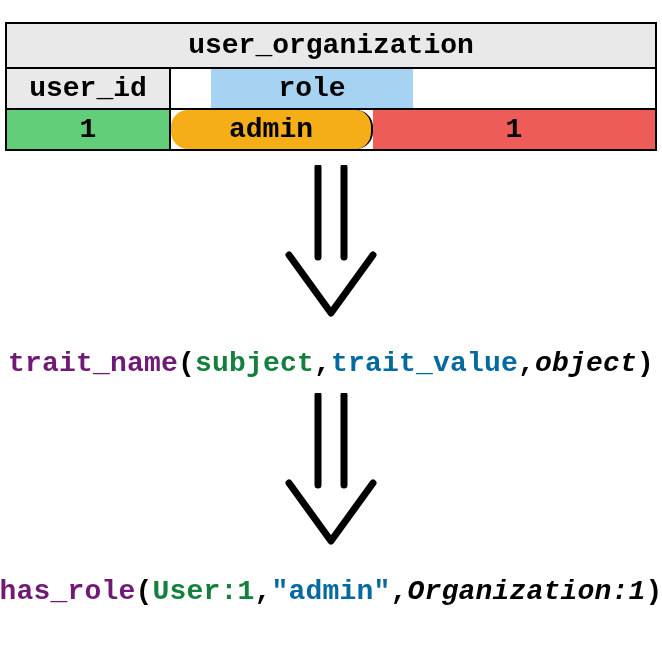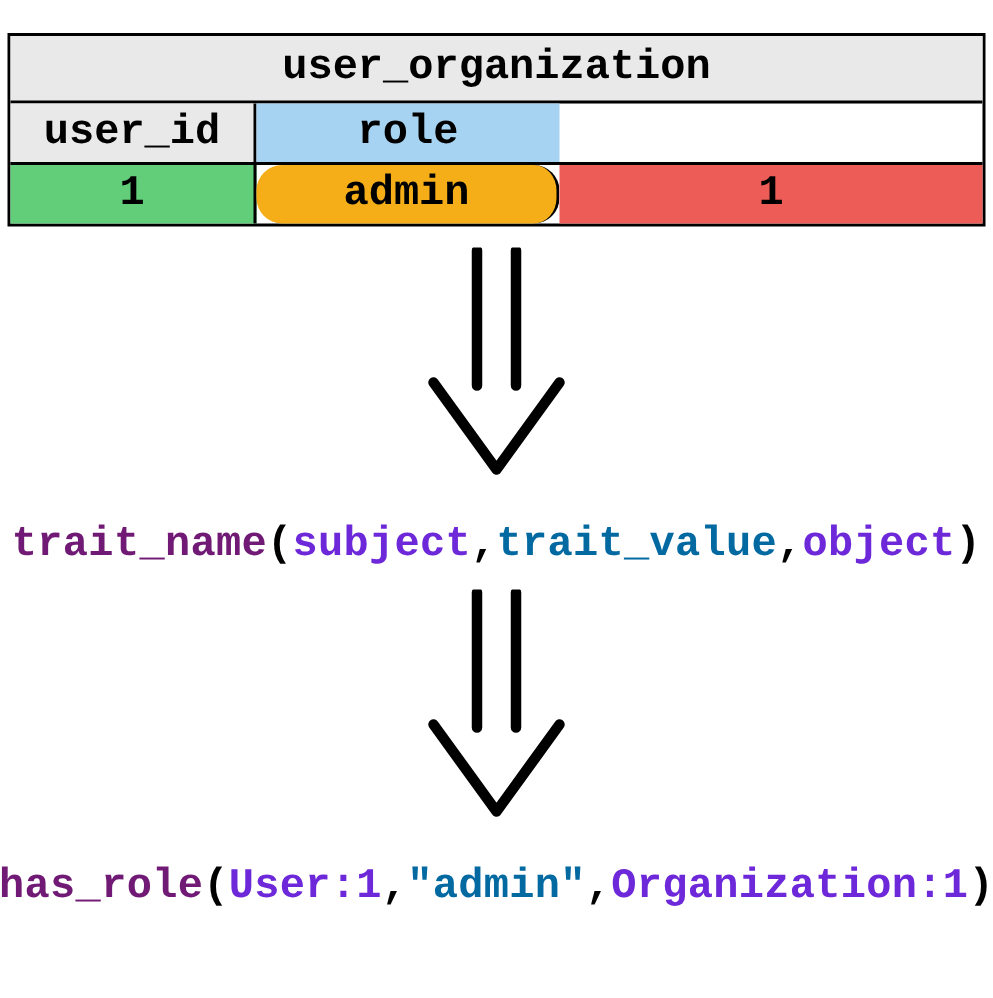--- a/index.html
+++ b/index.html
@@ -37,40 +37,40 @@
   border-right: 2.5px solid #000;
 }
 .table-cell:last-child { border-right: none; }
 .hdr-row .table-cell { background: #e9e9e9; }
 .hdr-row { border-bottom: 2.5px solid #000; }
 
 .col-user { flex: 0 0 164px; }
 .col-role { flex: 0 0 202px; }
 .col-org  { flex: 1; }
 
-.hdr-role { background: #a7d3f2 !important; }
+.hdr-role { background: #a7d3f2 !important; margin-left: 40px; }
 .val-user { background: #62ce79; }
 .val-role { background: #f5ae17; border-radius: 17px; }
 .val-org  { background: #ed5c57; }
 
 .arrow-wrap {
   margin: 14px 0 10px 0;
 }
 
 .code-line {
   font-size: 28px;
   font-weight: 600;
   text-align: center;
   white-space: nowrap;
   letter-spacing: 0.2px;
 }
 .c-blue   { color: #701a75; }
-.c-green  { color: #6d28d9; }
+.c-green  { color: #15803d; }
 .c-orange { color: #0369a1; }
-.c-red    { color: #6d28d9; }
+.c-red    { color: #000000; font-style: italic; }
 .c-black  { color: #000; }
 
 .line1 { margin-top: 8px; }
 .line2 { margin-top: 8px; }
 </style>
 </head>
 <body>
 
 <div class="table-wrap">
   <div class="table-title">user_organization</div>

